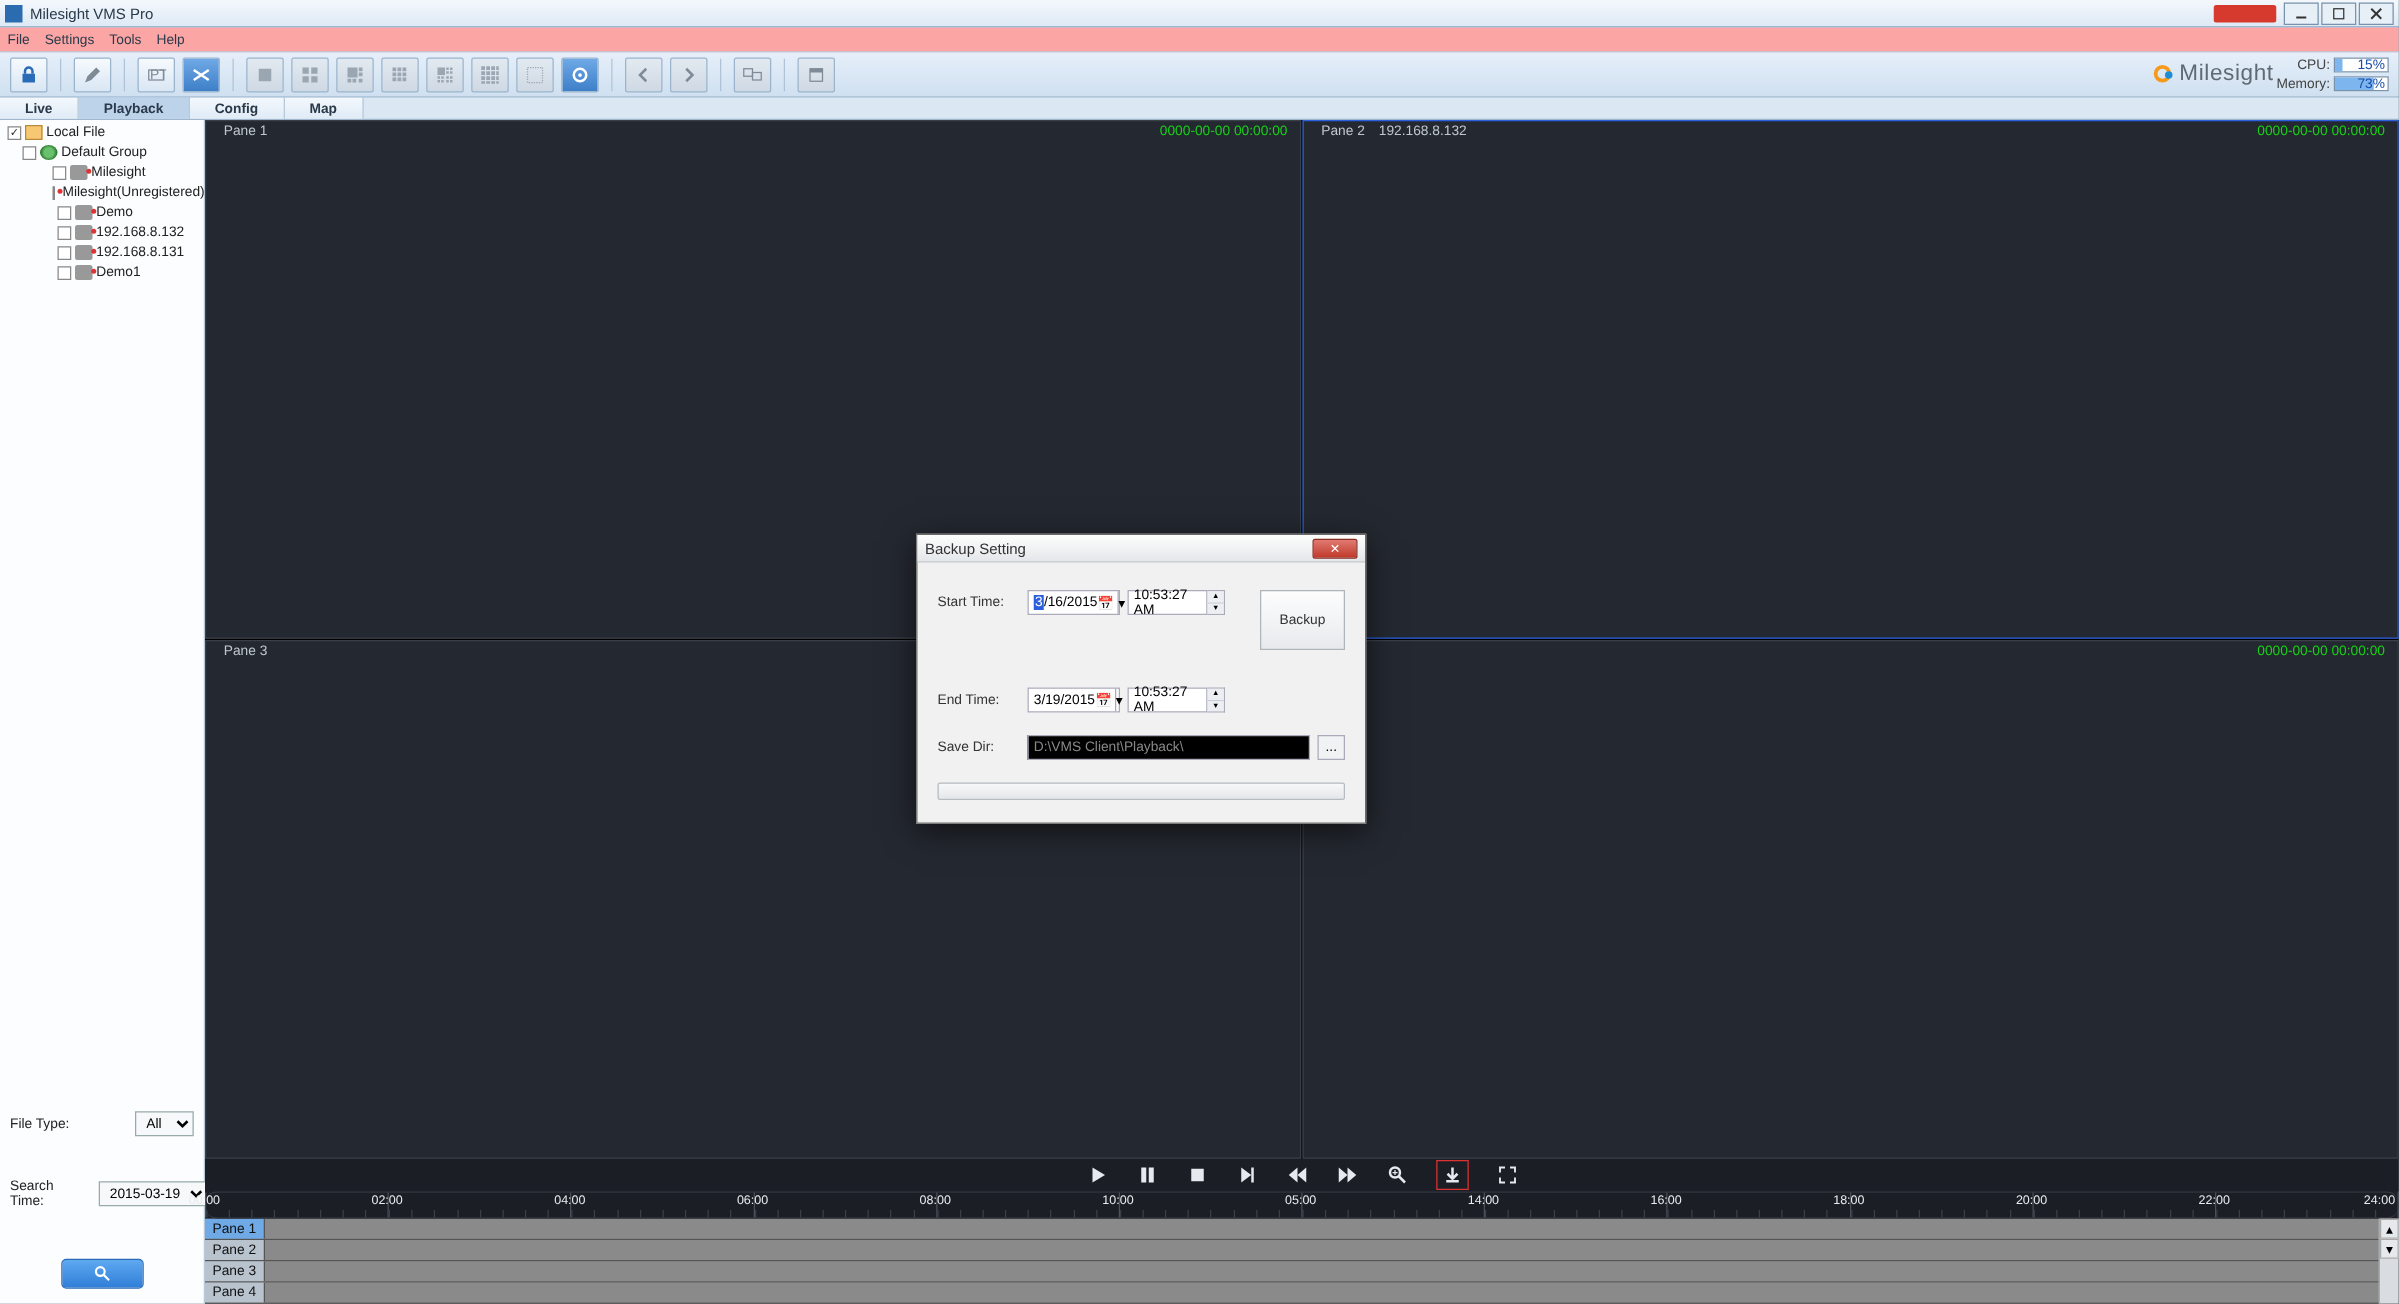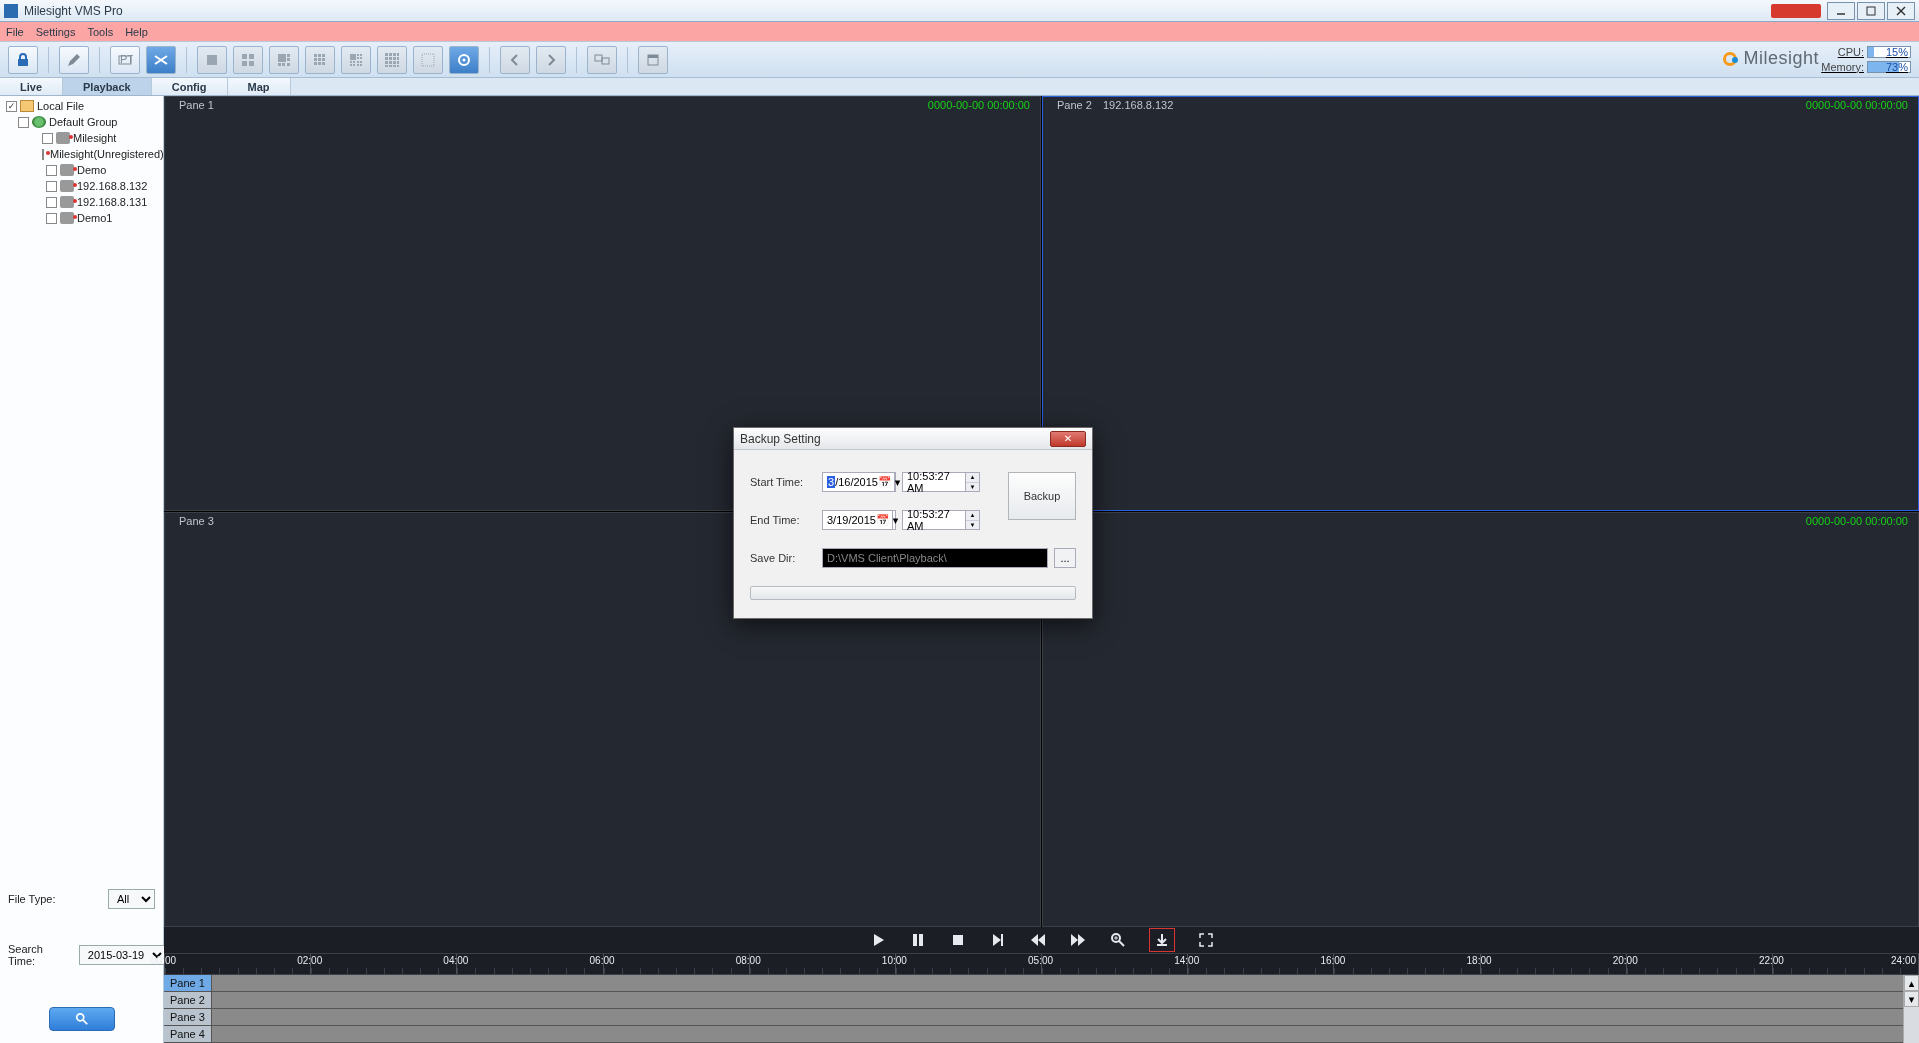--- a/index.html
+++ b/index.html
@@ -21,21 +21,21 @@
 
 .toolbar { height: 36px; background: linear-gradient(#e6effa,#cfe0f0); display:flex; align-items:center; padding: 0 8px; gap: 6px; border-bottom:1px solid #a7bdd3; position:relative; }
 .tbtn { width: 30px; height: 28px; border:1px solid #9bb4cc; background: linear-gradient(#f6fafe,#d9e6f3); display:flex; align-items:center; justify-content:center; border-radius:2px; cursor:pointer; }
 .tbtn.muted { background: linear-gradient(#e2e9f1,#cfd9e3); }
 .tbtn svg { width:16px; height:16px; }
 .toolbar .sep { width:1px; height:26px; background:#b0c3d6; margin:0 4px; }
 .brand { position:absolute; right: 100px; top: 6px; display:flex; align-items:center; gap:6px; }
 .brand .dot { width:14px; height:14px; border:3px solid #f79a1a; border-radius:50%; position:relative; }
 .brand .dot::after { content:''; position:absolute; right:-4px; top:2px; width:6px; height:6px; background:#1d8ed6; border-radius:50%; }
 .brand .txt { font-size:18px; color:#5f6a74; font-weight:400; letter-spacing:0.5px; }
-.sysstats { position:absolute; right:8px; top:2px; font-size:10px;text-decoration:underline; }
+.sysstats { position:absolute; right:8px; top:2px; font-size:10px; }
 .sysstats .row { display:flex; align-items:center; justify-content:flex-end; height:15px; }
 .sysstats .lbl { color:#444; margin-right:3px; }
 .sysstats .bar { width:44px; height:12px; border:1px solid #7a93ac; background:#fff; position:relative; display:flex; align-items:center; justify-content:flex-end; padding-right:2px; color:#1a4da8; font-size:10px; }
 .sysstats .bar .fill { position:absolute; left:0; top:0; height:100%; background:#7db6ef; }
 .sysstats .bar span { position:relative; z-index:1; }
 
 
 .tabs { height: 18px; background:#dbe7f3; display:flex; align-items:stretch; border-bottom:1px solid #9fb6cd; }
 .tab { padding: 0 20px; display:flex; align-items:center; border-right:1px solid #b8c9da; background:linear-gradient(#f3f8fd,#e0ebf6); cursor:pointer; color:#2a3a4a;font-weight:bold; }
 .tab.active { background:#bcd3ea; }
@@ -71,21 +71,21 @@
 .pane .psub { position:absolute; top:2px; left:60px; color:#bfc6cf; font-size:11px; }
 .pane .ptime { position:absolute; top:2px; right:10px; color:#17d117; font-size:11px; }
 
 
 .pbcontrols { height:26px; background:#1b1e25; display:flex; align-items:center; justify-content:center; gap:22px; }
 .pcbtn { width:18px; height:18px; display:flex; align-items:center; justify-content:center; cursor:pointer; color:#e6e9ee; }
 .pcbtn svg { width:16px; height:16px; fill:#e6e9ee; }
 .pcbtn.boxed { border:1px solid #d33; padding: 3px; width:26px; height:24px; }
 
 
-.timeline { height:22px; background:#1b1e25; position:relative; border-top:1px solid #3a3f48; border-bottom:1px solid #3a3f48; }
+.timeline { height:22px; background:#1b1e25; position:relative; border-top:1px solid #3a3f48; border-bottom:1px solid #3a3f48;border-radius:10px; }
 .timeline .hours { position:absolute; left:0; right:0; top:0; height:100%; display:flex; }
 .timeline .hour { flex:1; position:relative; border-left:1px solid #4a4f58; }
 .timeline .hour span { position:absolute; top:1px; left:-14px; color:#e9ecef; font-size:10px; }
 .timeline .hour .minor { position:absolute; bottom:0; width:100%; display:flex; }
 .timeline .hour .minor i { flex:1; border-left:1px solid #3a3f48; height:6px; }
 
 
 .panerows { background:#6e6e6e; }
 .panerow { height:17px; display:flex; align-items:center; border-bottom:1px solid #555; }
 .panerow .pn { width:48px; padding-left:6px; color:#111; background:#b8c3ce; height:100%; display:flex; align-items:center; border-right:1px solid #555; }
@@ -112,21 +112,21 @@
 .drow .date .drop { width:10px; height:18px; border-left:1px solid #aab; margin-left:2px; display:flex; align-items:center; justify-content:center; }
 .drow .time { width:64px; }
 .drow .spin { width:14px; height:20px; border:1px solid #aab; border-left:none; display:flex; flex-direction:column; }
 .drow .spin i { flex:1; display:flex; align-items:center; justify-content:center; font-style:normal; font-size:6px; background:#eceef1; border-bottom:1px solid #ccd; cursor:pointer; }
 .drow .spin i:last-child { border-bottom:none; }
 .backupbtn { width:68px; height:48px; border:1px solid #b0b5ba; background:linear-gradient(#fdfdfd,#e7eaed); display:flex; align-items:center; justify-content:center; color:#333; cursor:pointer; margin-left:12px; }
 .savedir { height:20px; border:1px solid #aab; background:#000000; color:#888; padding:0 4px; flex:1; display:flex; align-items:center; }
 .browse { width:22px; height:20px; border:1px solid #aab; background:#f0f2f4; margin-left:6px; display:flex; align-items:center; justify-content:center; cursor:pointer; }
 .progress { height:14px; border:1px solid #b5bbc1; background:linear-gradient(#f7f8f9,#e4e7ea); border-radius:2px; margin-top:8px; }
 .toprow { display:flex; align-items:flex-start; }
-.toprow .col { display:flex; flex-direction:column; }
+.toprow .col { display:flex; flex-direction:column;gap:40px; }
 .hl { background:#2a5fe0; color:#fff; padding:0 1px; }
 </style>
 </head>
 <body>
 
 <div class="titlebar">
   <div class="app-icon"></div>
   <div class="title">Milesight VMS Pro</div>
   <div class="spacer"></div>
   <div class="red-pill"></div>

